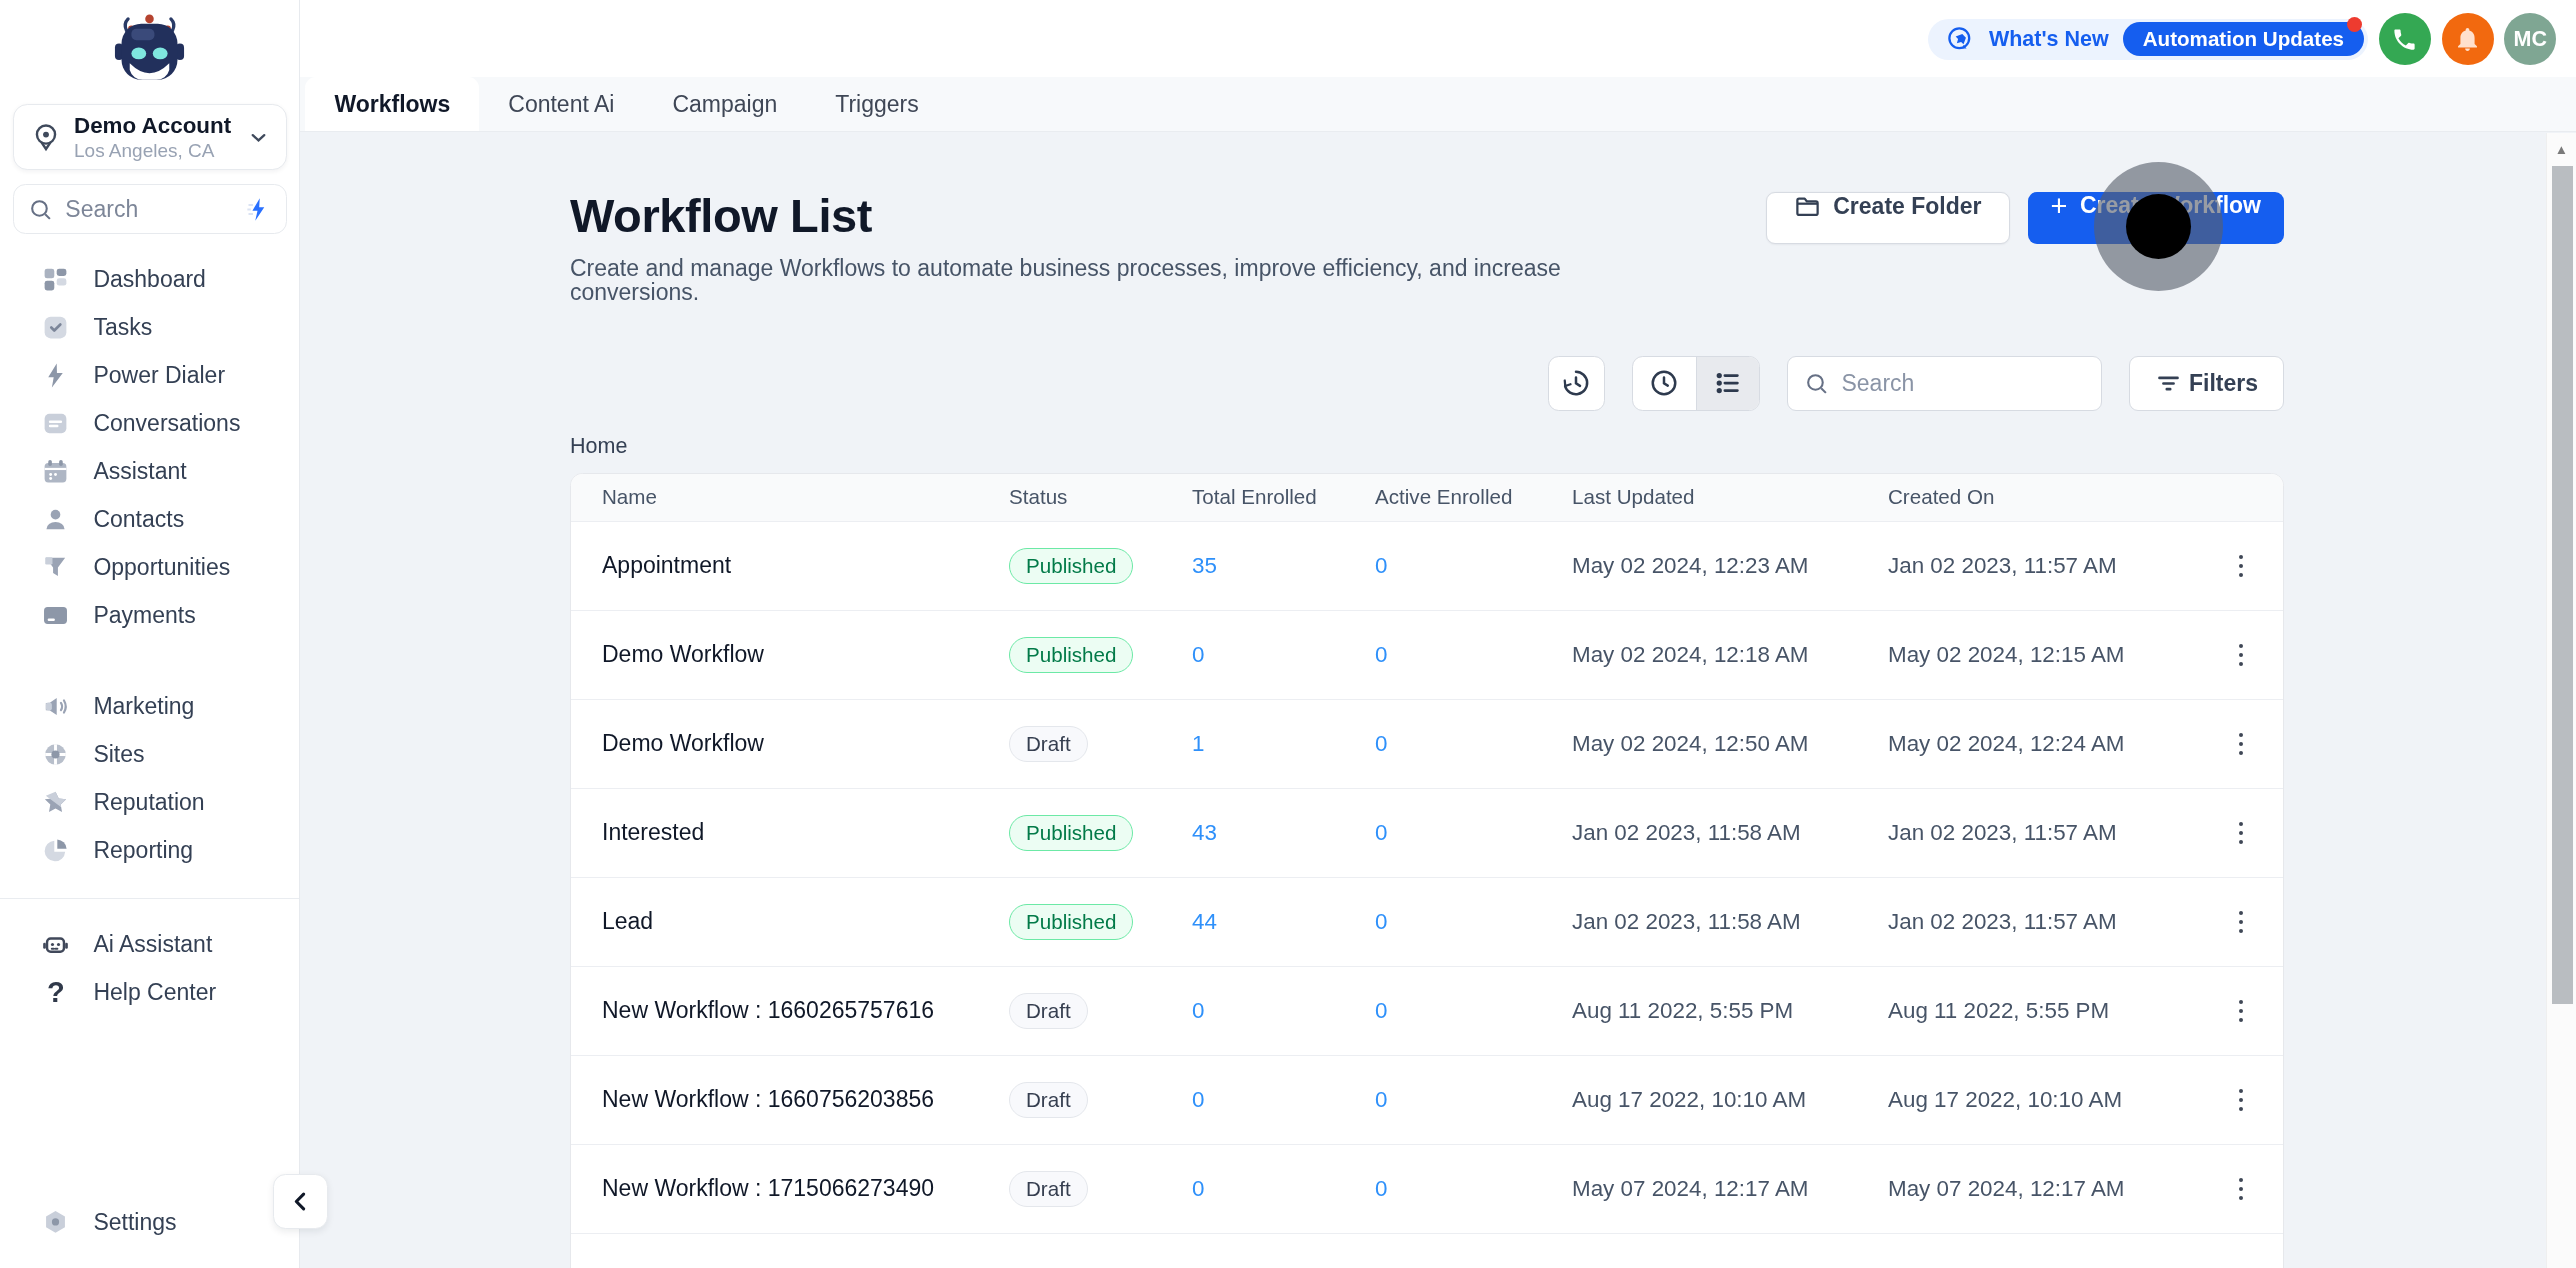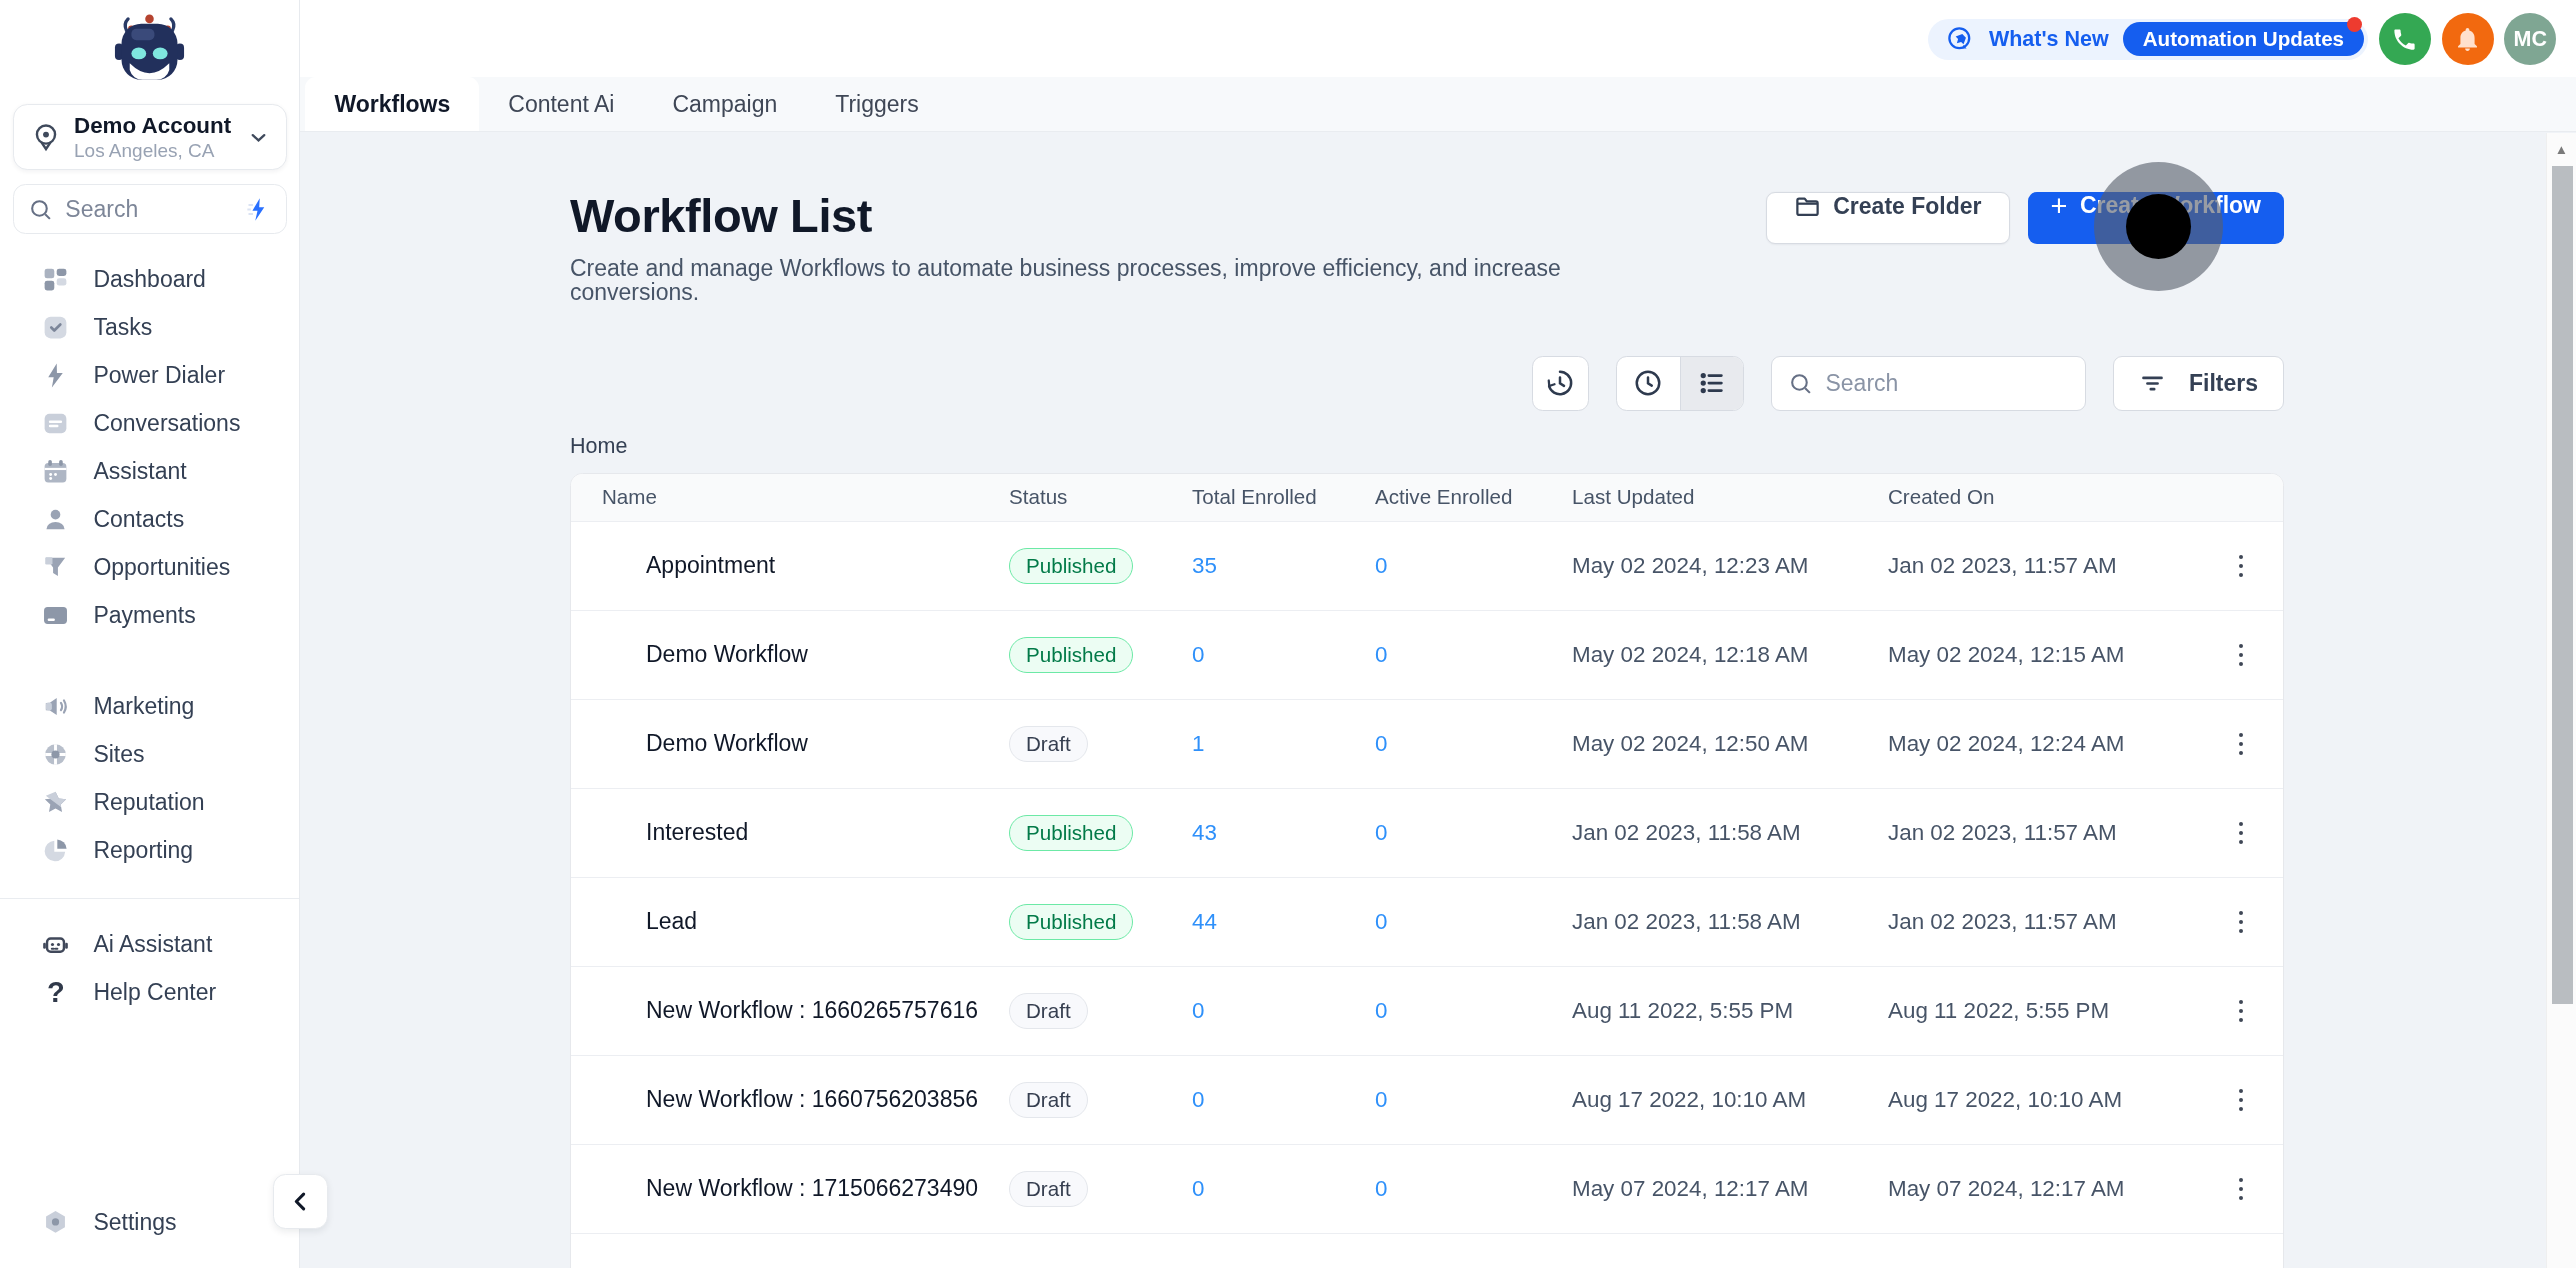--- a/index.html
+++ b/index.html
@@ -52,28 +52,28 @@
   .btn-primary { background:#155eef; color:#fff; padding:0 23px; }
   .btn-primary .plus { font-size:29px; font-weight:400; line-height:1; }
 
   .toolbar { width:1714px; margin-top:52px; display:flex; justify-content:flex-end; align-items:center; gap:27px; }
   .icon-btn { width:57px; height:55px; background:#fff; border:0.9px solid #d7dbe2; border-radius:10.7px; display:flex; align-items:center; justify-content:center; cursor:pointer; }
   .seg { display:flex; height:55px; border:0.9px solid #d7dbe2; border-radius:10.7px; overflow:hidden; background:#fff; }
   .seg-cell { width:63px; display:flex; align-items:center; justify-content:center; cursor:pointer; }
   .seg-cell.selected { background:#e8eaee; border-left:0.9px solid #d7dbe2; }
   .search-box { width:315px; height:55px; background:#fff; border:0.9px solid #d7dbe2; border-radius:9px; display:flex; align-items:center; padding:0 16px; gap:12.5px; }
   .search-box .ph { font-size:23px; color:#8a94a6; }
-  .filters-btn { height:55px; background:#fff; border:0.9px solid #d7dbe2; border-radius:9px; display:flex; align-items:center; gap:23px; padding:1px 25px; font-size:23px; font-weight:700; color:#344054; cursor:pointer; }
+  .filters-btn { height:55px; background:#fff; border:0.9px solid #d7dbe2; border-radius:9px; display:flex; align-items:center; gap:7px; padding:1px 25px; font-size:23px; font-weight:700; color:#344054; cursor:pointer; }
 
   .breadcrumb { margin-top:23px; font-size:21.5px; color:#344054; }
   .table-card { margin-top:14.3px; width:1714px; background:#fff; border:0.9px solid #e6e8ec; border-radius:12.5px 12.5px 0 0; overflow:hidden; }
   .t-head { display:grid; grid-template-columns:407px 183px 183px 197px 316px 1fr 72px; align-items:center; height:47px; padding:0 31px; background:#f9fafb; }
   .t-head div { font-size:20.6px; font-weight:500; color:#475467; }
   .t-row { display:grid; grid-template-columns:407px 183px 183px 197px 316px 1fr 72px; align-items:center; height:89px; padding:0 31px; border-top:0.9px solid #eceef2; background:#fff; }
-  .cell-name { font-size:23px; font-weight:500; color:#101828;margin-left:44px; }
+  .cell-name { font-size:23px; font-weight:500; color:#101828; }
   .pill { display:inline-flex; align-items:center; justify-content:center; height:36px; padding:0 16px; border-radius:894px; font-size:20.6px; font-weight:500; width:max-content; }
   .pill[data-status="Published"] { background:#ecfdf3; border:1.3px solid #6ce9a6; color:#027a48; }
   .pill[data-status="Draft"] { background:#f8f9fc; border:1.3px solid #e4e7ec; color:#363f50; }
   .cell-link { font-size:22.4px; font-weight:500; color:#2e90fa; cursor:pointer; }
   .cell-date { font-size:22.4px; color:#475467; }
   .kebab { justify-self:end; display:flex; flex-direction:column; gap:4.5px; padding:9px; cursor:pointer; }
   .kebab i { width:4.5px; height:4.5px; border-radius:50%; background:#3f4756; }
 
   
   .vscroll { position:absolute; top:133px; right:0; width:30px; height:1135px; background:#fbfbfb; border-left:0.9px solid #efefef; z-index:20; }

